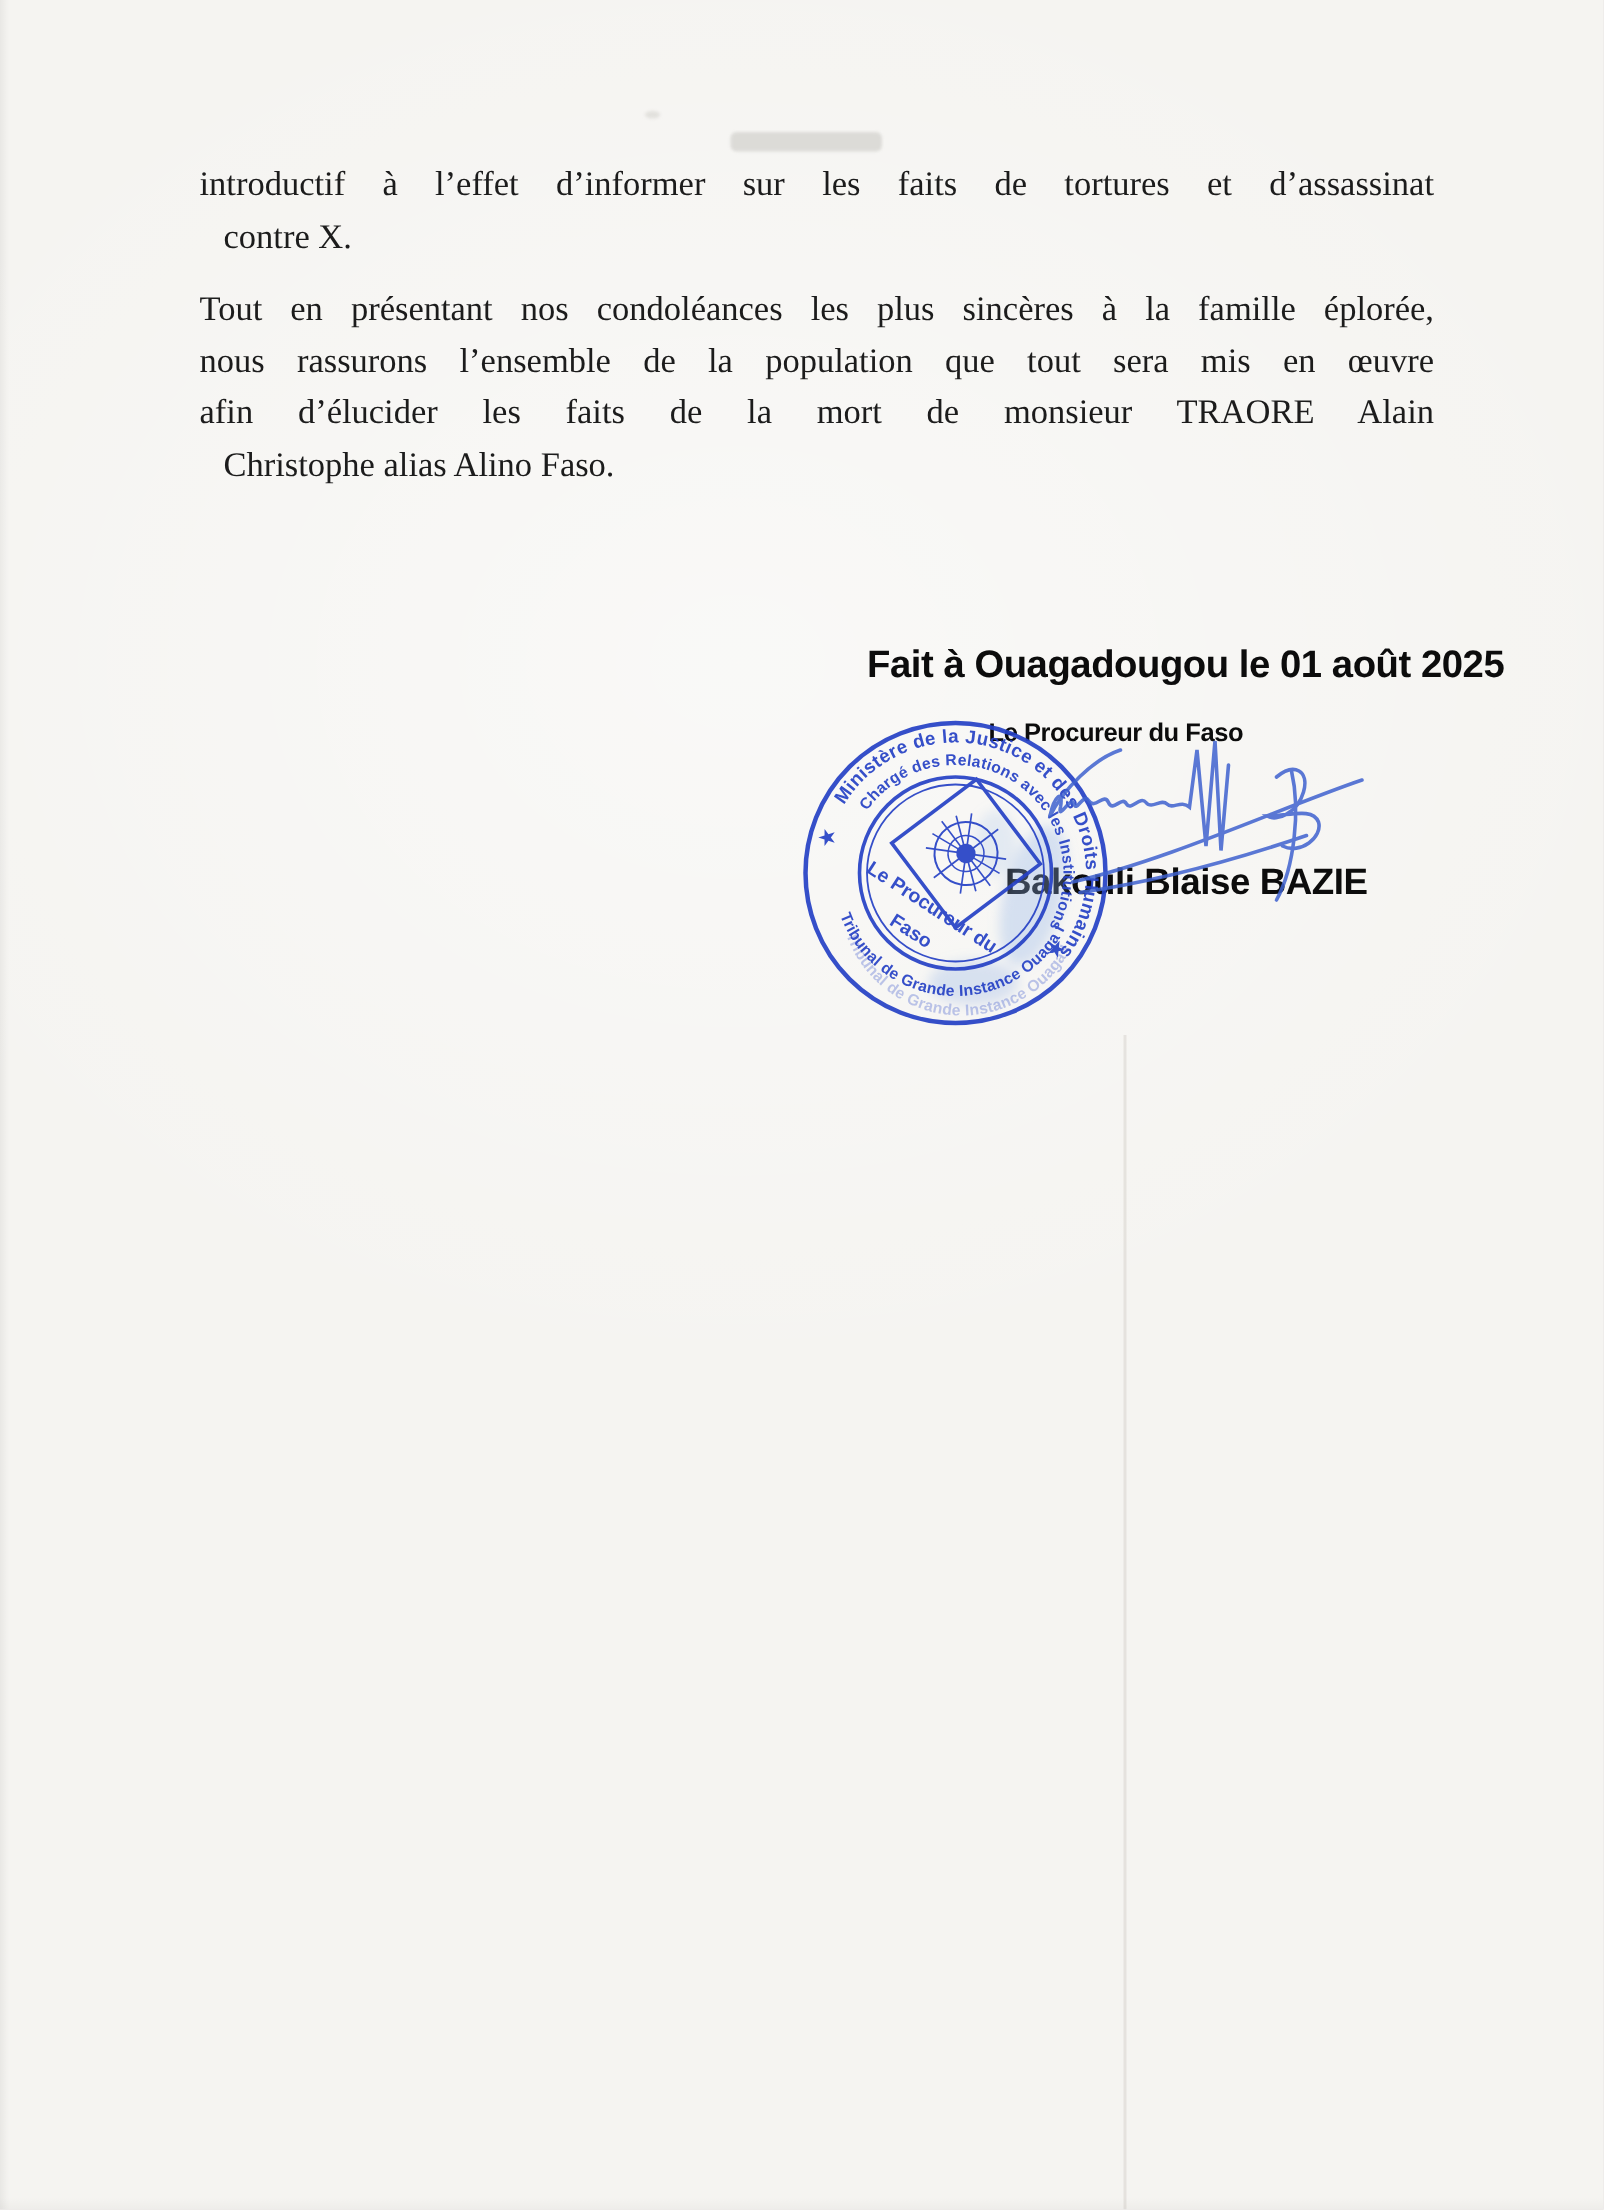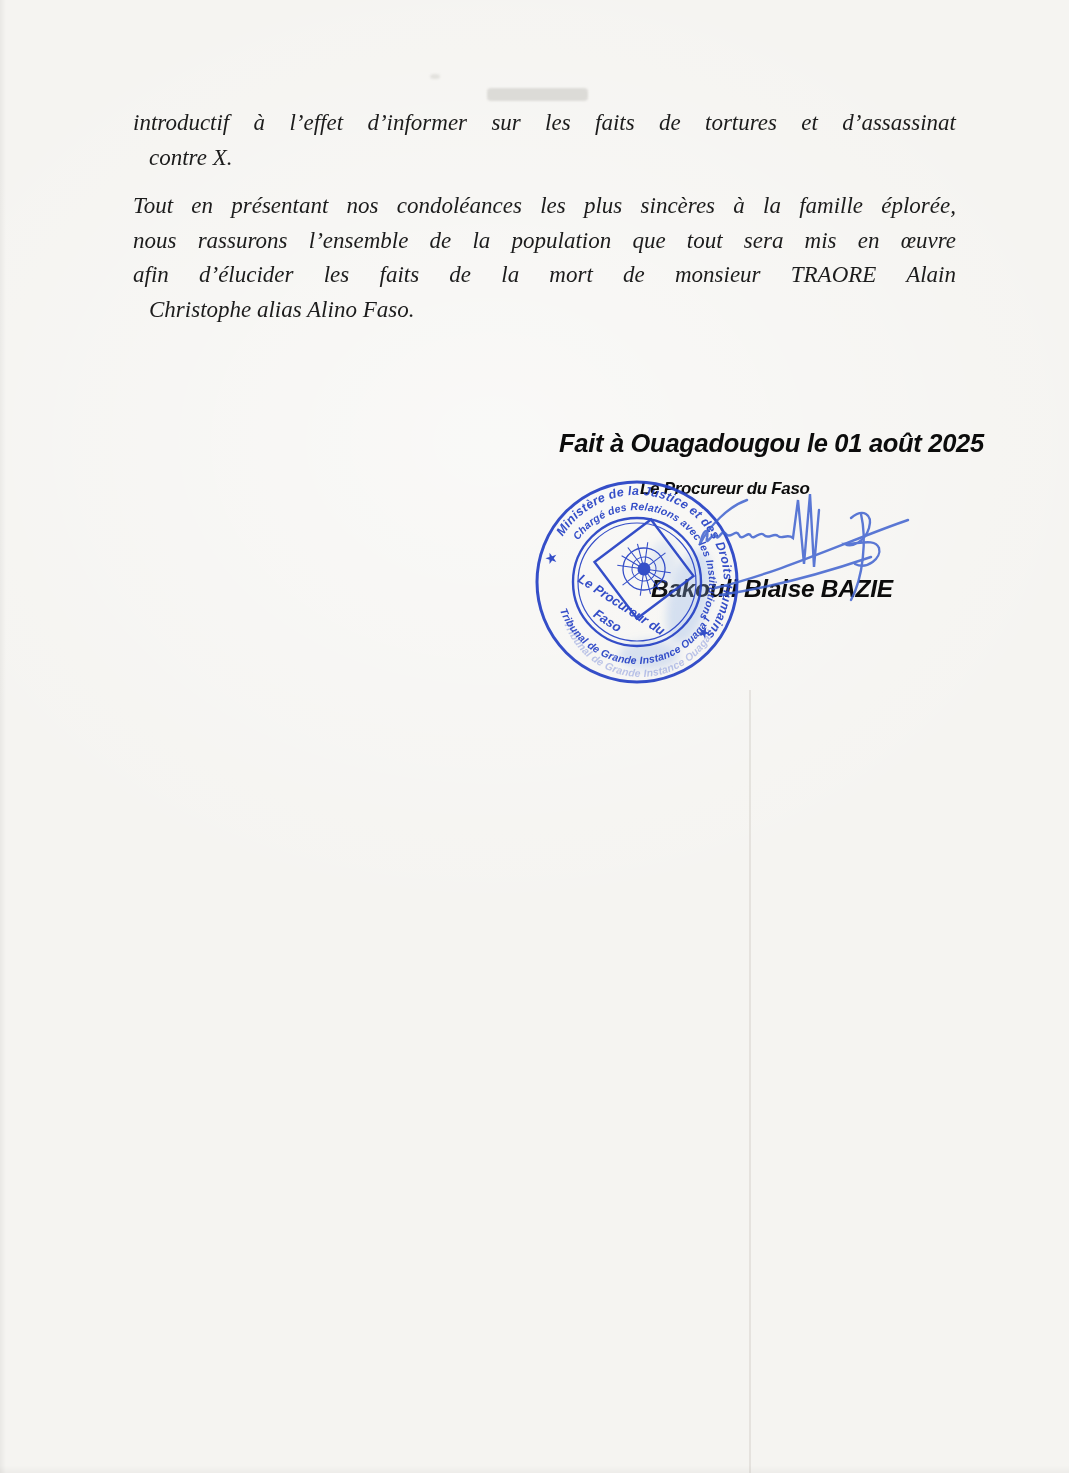--- a/index.html
+++ b/index.html
@@ -8,21 +8,20 @@
     width:1069px;height:1473px;
     margin:0 auto;
     background:#f5f4f1;
     background-image:
       radial-gradient(ellipse 900px 700px at 46% 30%, rgba(255,255,255,.45), rgba(255,255,255,0) 70%),
       linear-gradient(90deg, rgba(0,0,0,.05) 0px, rgba(0,0,0,0) 6px),
       linear-gradient(0deg, rgba(0,0,0,.03) 0px, rgba(0,0,0,0) 8px);
     overflow:hidden;
     font-family:"Liberation Serif", serif;
     color:#1c1c1c;
-    font-style:italic;
   }
   .scan-smudge{
     position:absolute;left:487px;top:88px;width:101px;height:13px;
     background:#d8d7d3;border-radius:4px;filter:blur(1.2px);opacity:.85;
   }
   .scan-dot{
     position:absolute;left:430px;top:74px;width:10px;height:5px;
     background:#e2e1dd;border-radius:50%;filter:blur(1px);
   }
   .scan-line{
@@ -34,20 +33,21 @@
     font-size:23px;line-height:34.5px;
   }
   .letter-body p{margin:0 0 14px 0;padding:0;}
   .ln{display:block;text-align:justify;text-align-last:justify;text-justify:inter-word;}
   .ln.last{text-align-last:left;margin-left:16px;}
   .bold-sans{
     position:absolute;
     font-family:"Liberation Sans", sans-serif;
     font-weight:bold;color:#0c0c0c;letter-spacing:-0.3px;
     white-space:nowrap;
+    margin-left:19px;
   }
   .dateline{left:559px;top:429px;font-size:25.5px;}
   .sig-title{left:640px;top:479px;font-size:17px;}
   .sig-name{left:651px;top:575px;font-size:24.5px;}
   .stamp-svg{position:absolute;left:529px;top:477px;width:212px;height:212px;}
   .sign-svg{position:absolute;left:655px;top:478px;width:270px;height:150px;}
   .stamp-arc-text{
     font-family:"Liberation Sans", sans-serif;font-weight:bold;
     fill:#2742c5;
   }

